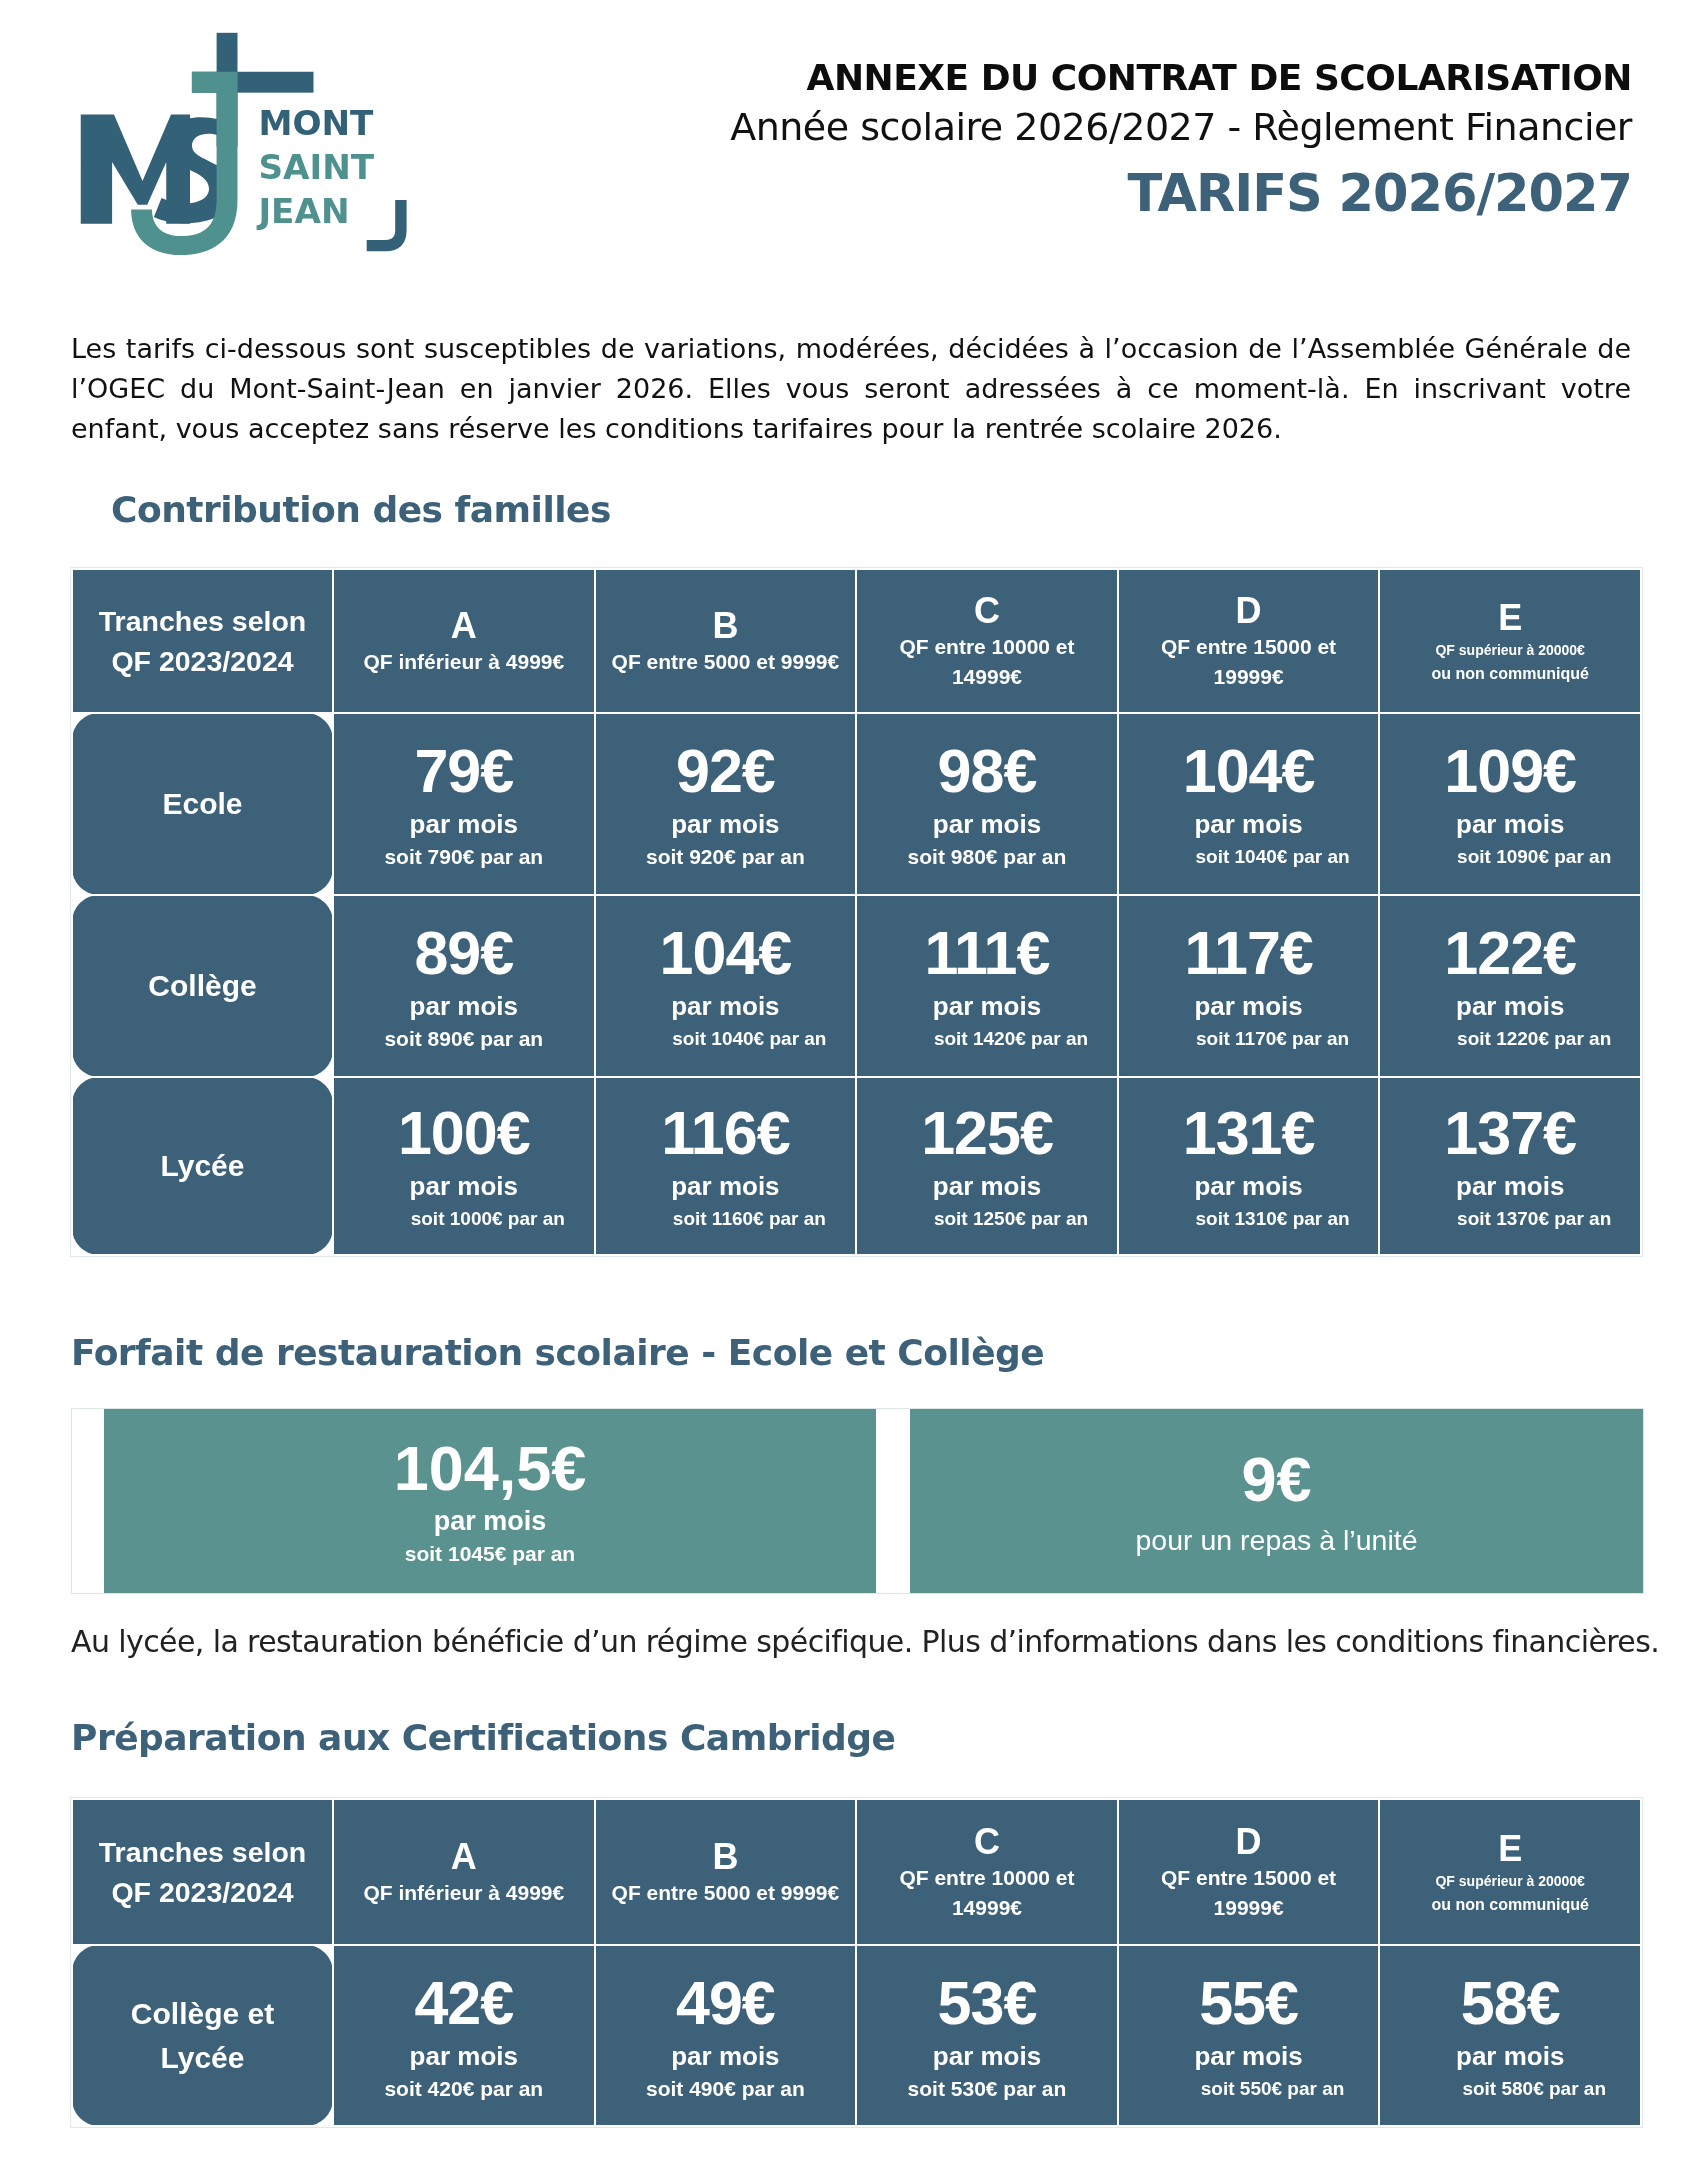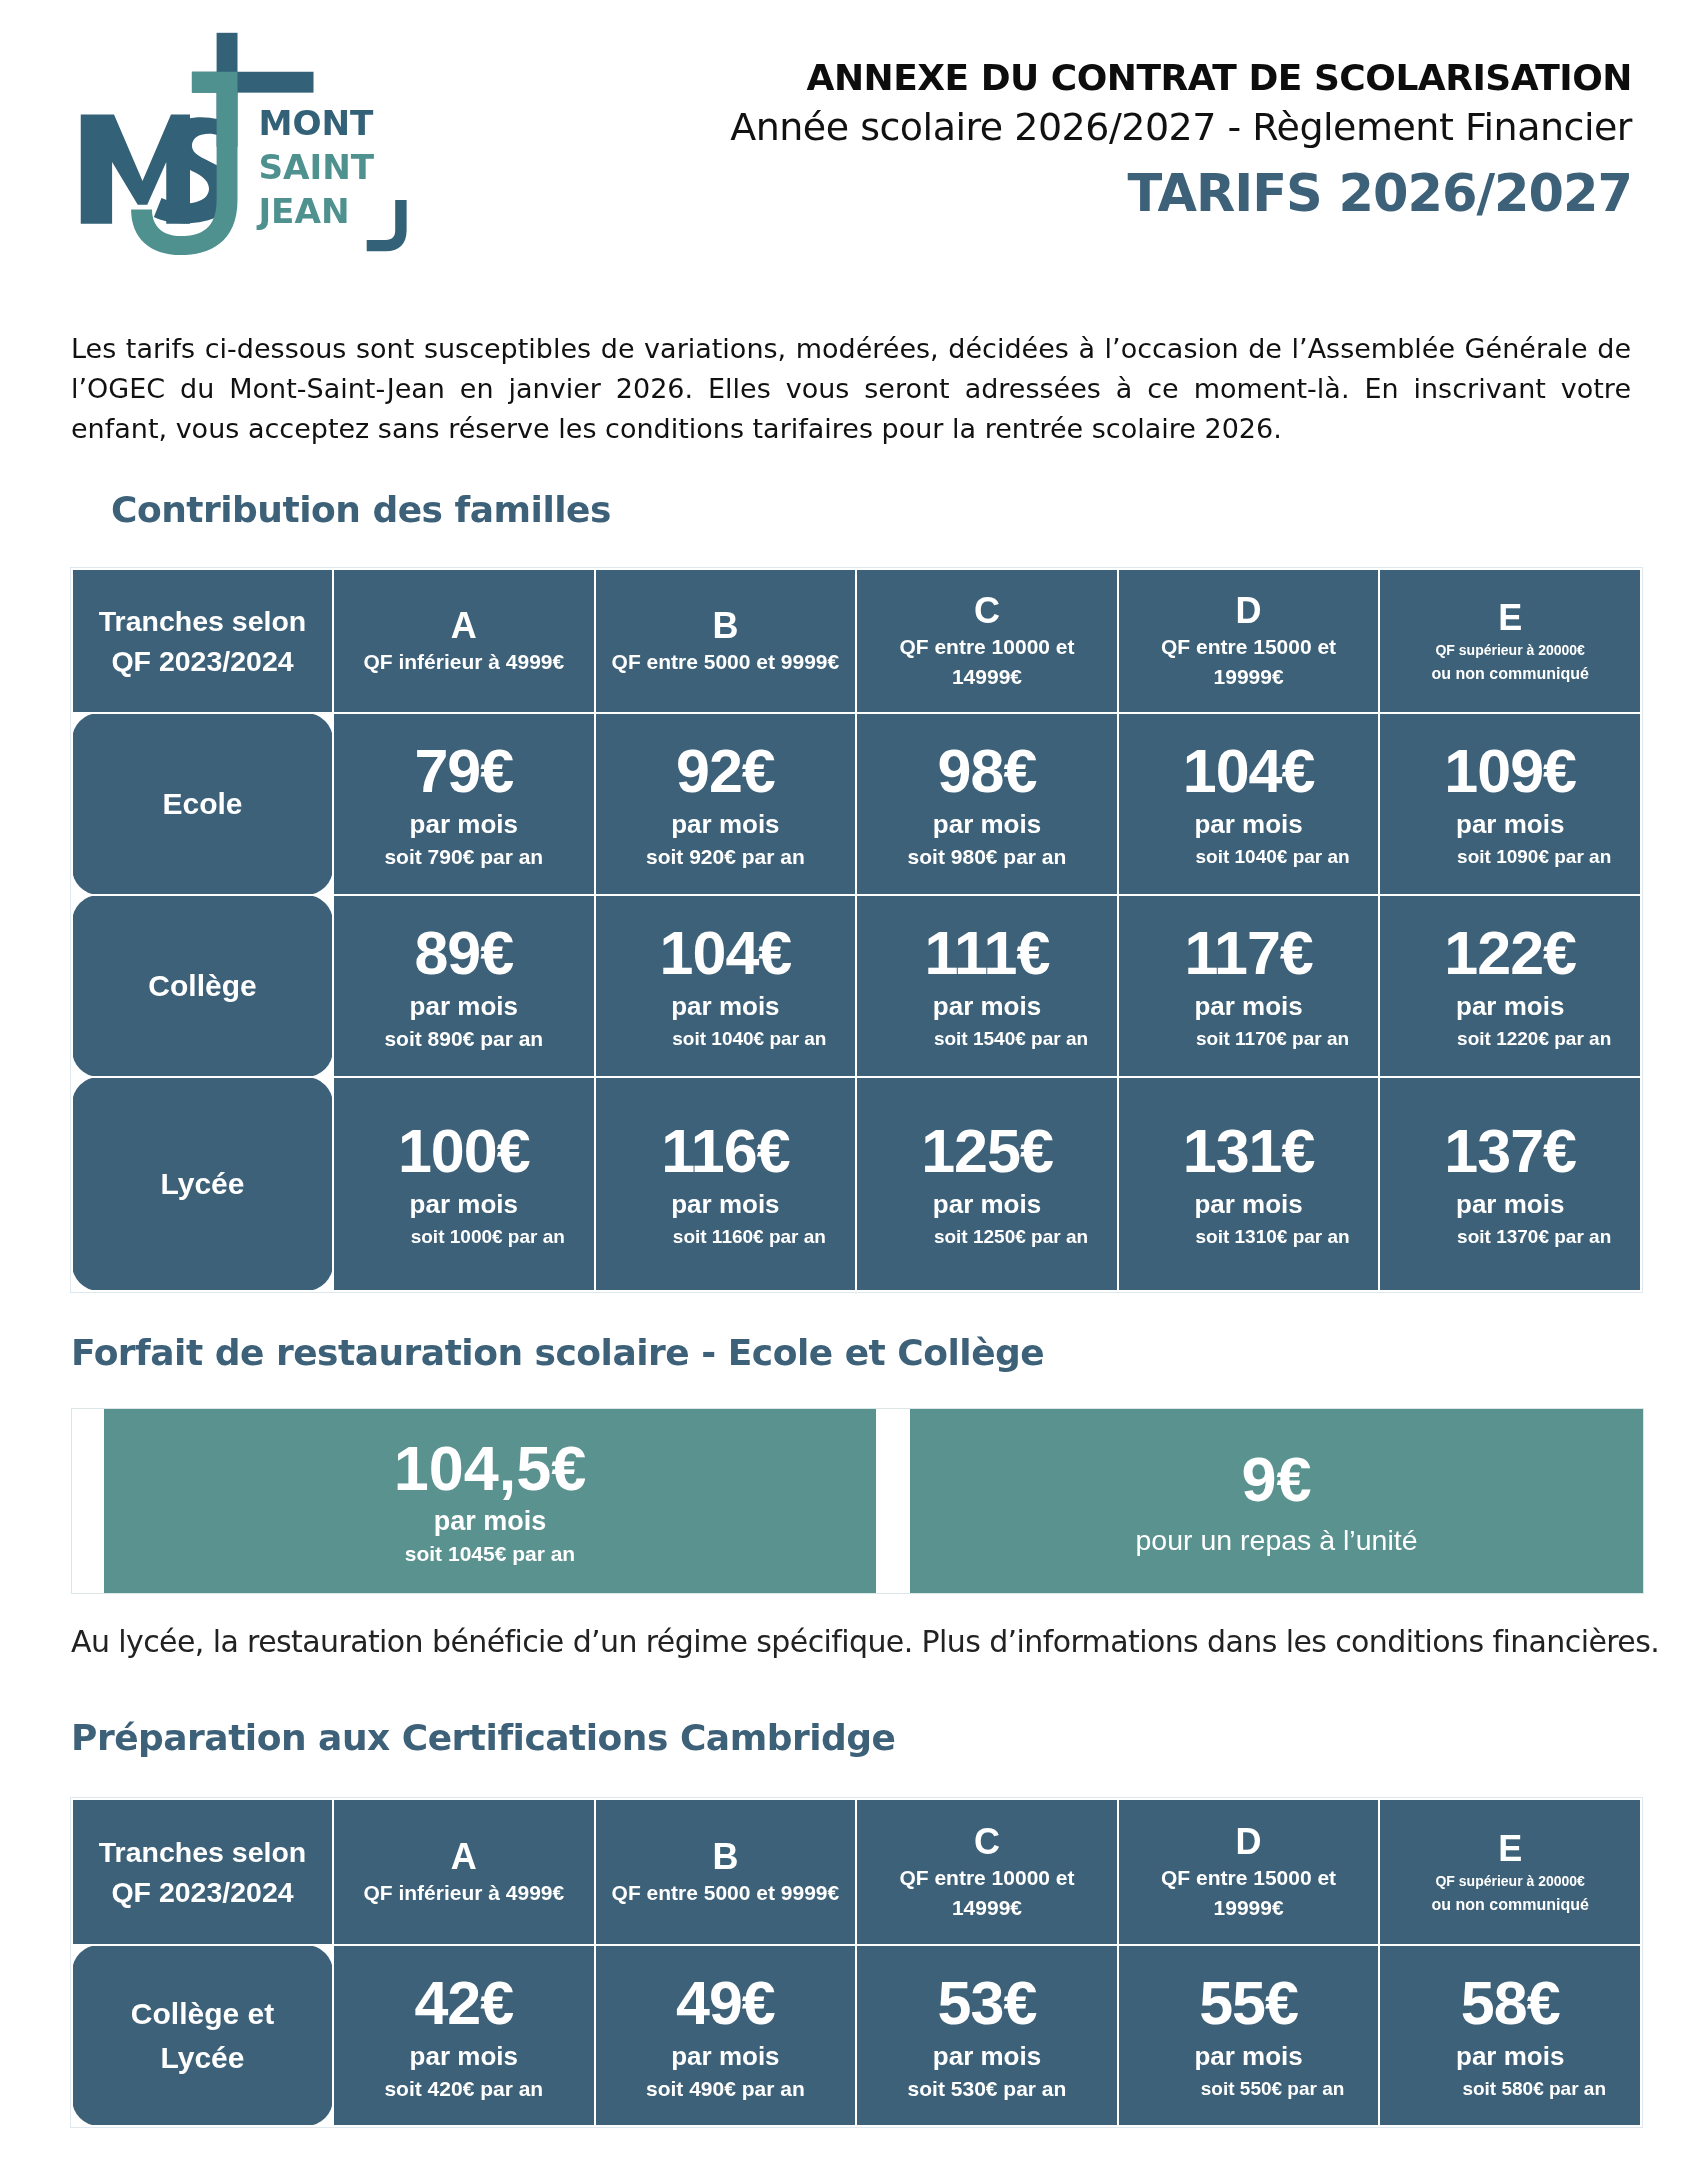--- a/index.html
+++ b/index.html
@@ -151,34 +151,34 @@
           <span class="year">soit 890€ par an</span>
         </td>
     <td>
           <span class="price">104€</span>
           <span class="per">par mois</span>
           <span class="year sm">soit 1040€ par an</span>
         </td>
     <td>
           <span class="price">111€</span>
           <span class="per">par mois</span>
-          <span class="year sm">soit 1540€ par an</span>
+          <span class="year sm">soit 1420€ par an</span>
         </td>
     <td>
           <span class="price">117€</span>
           <span class="per">par mois</span>
           <span class="year sm">soit 1170€ par an</span>
         </td>
     <td>
           <span class="price">122€</span>
           <span class="per">par mois</span>
           <span class="year sm">soit 1220€ par an</span>
         </td>
   </tr>
-  <tr style="height:214px;">
+  <tr style="height:178px;">
     <td class="row-label">Lycée</td>
     <td>
           <span class="price">100€</span>
           <span class="per">par mois</span>
           <span class="year sm">soit 1000€ par an</span>
         </td>
     <td>
           <span class="price">116€</span>
           <span class="per">par mois</span>
           <span class="year sm">soit 1160€ par an</span>

